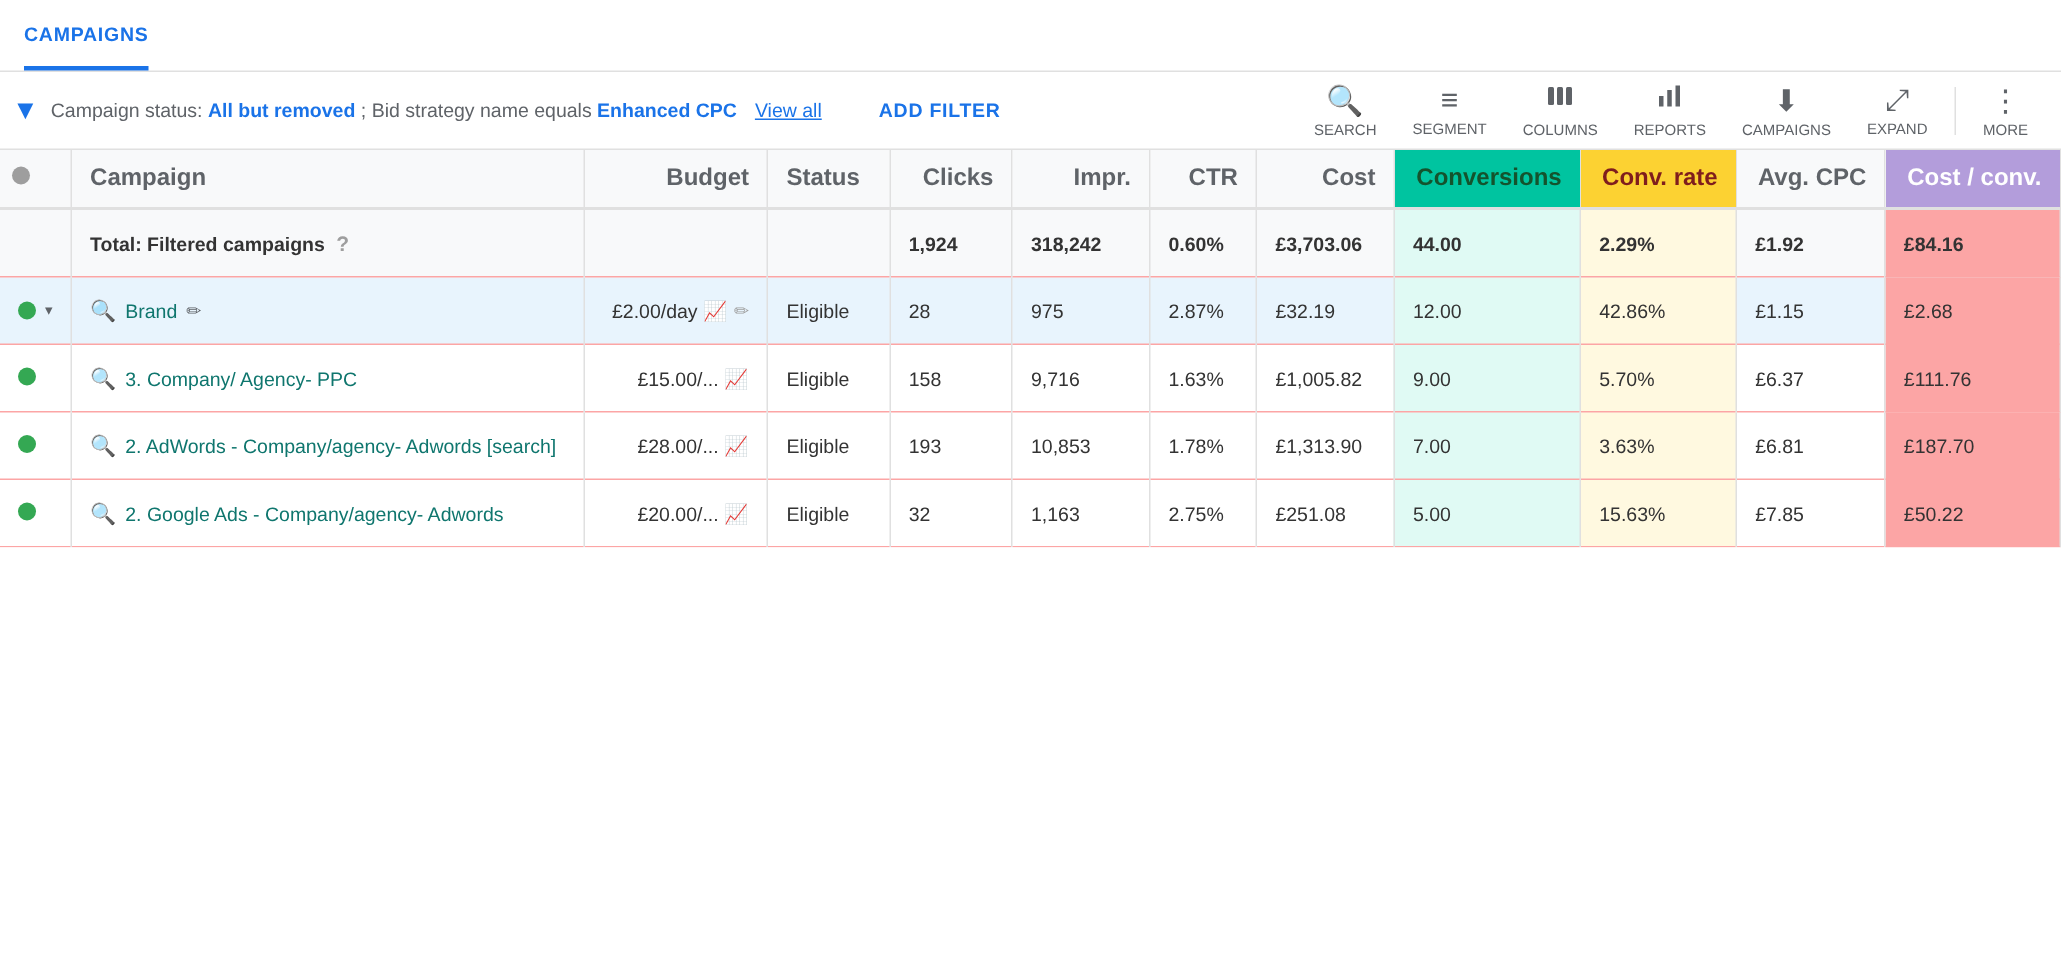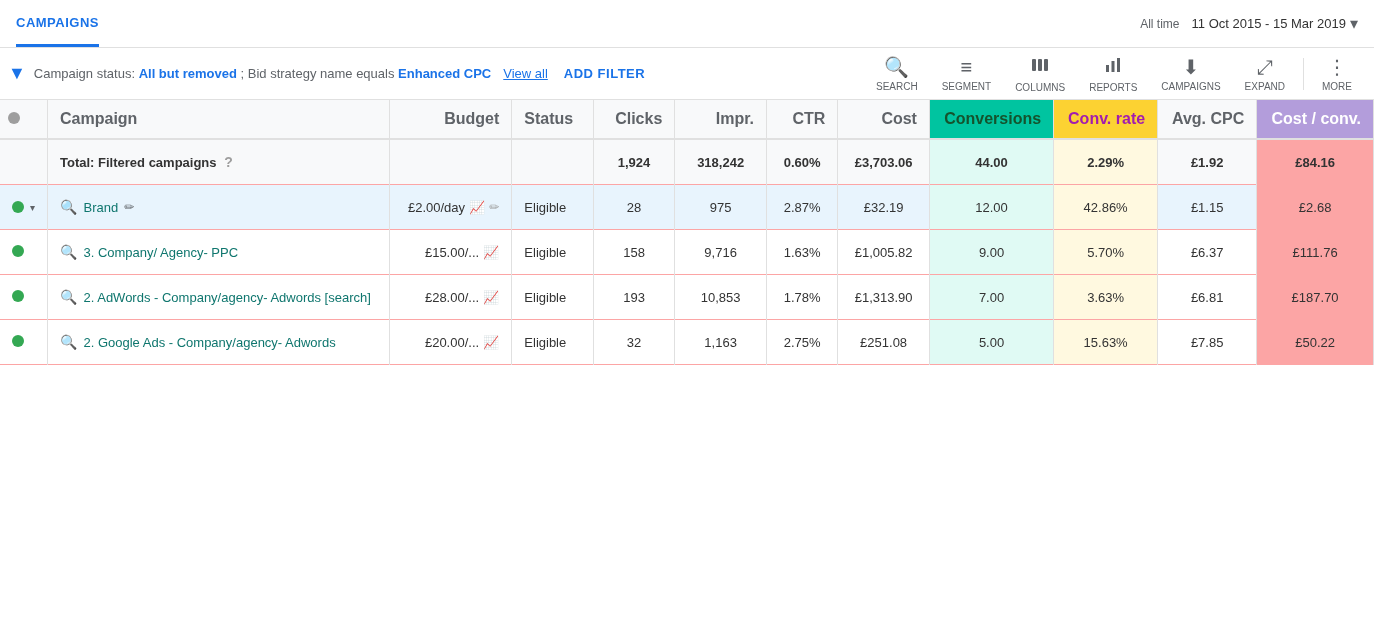--- a/index.html
+++ b/index.html
@@ -41,21 +41,21 @@
       height: 52px;
       border-bottom: 1px solid #e0e0e0;
       padding: 0 12px 0 8px;
       background: #fff;
     }
     .filter-left { display: flex; align-items: center; gap: 8px; }
     .filter-icon { color: #1a73e8; font-size: 18px; }
     .filter-text { font-size: 13px; color: #5f6368; text-align: right; }
     .filter-link { color: #1a73e8; font-weight: 600; text-decoration: none; cursor: pointer; }
     .view-all { color: #1a73e8; font-size: 13px; text-decoration: underline; cursor: pointer; margin-left: 4px; }
-    .add-filter { color: #1a73e8; font-size: 13px; font-weight: 600; margin-left: 8px; cursor: pointer; letter-spacing: 0.5px; }
+    .add-filter { color: #1a73e8; font-size: 13px; font-weight: 600; margin-left: 30px; cursor: pointer; letter-spacing: 0.5px; }
 
     
     .toolbar { display: flex; align-items: center; gap: 4px; }
     .toolbar-item {
       display: flex;
       flex-direction: column;
       align-items: center;
       gap: 2px;
       padding: 4px 10px;
       cursor: pointer;
@@ -81,32 +81,32 @@
       text-align: right;
       font-weight: 700;
       color: #5f6368;
       font-size: 16px;
       white-space: nowrap;
       border-right: 1px solid #e0e0e0;
       position: relative;
     }
     thead th.left-align { text-align: left; }
     thead th.col-conversions { background: #00c4a0; color: #14532d; }
-    thead th.col-conv-rate { background: #fcd232; color: #a21caf; margin-left: 23px; }
+    thead th.col-conv-rate { background: #fcd232; color: #7f1d1d; margin-left: 23px; }
     thead th.col-cost-conv { background: #b39ddb; color: #fff; }
 
     tbody tr {
       border-bottom: 1px solid #fca5a5;
     }
     tbody tr.total-row { background: #f8f9fa; font-weight: 600; }
     tbody tr.brand-row { background: #e8f4fd; }
 
     tbody td {
       padding: 14px 12px;
-      text-align: center;
+      text-align: left;
       color: #333;
       border-right: 1px solid #e0e0e0;
       white-space: nowrap;
     }
     tbody td.left-align { text-align: left; }
     tbody td.col-conversions { background: #e0faf4; }
     tbody td.col-conv-rate { background: #fff9e0; }
     tbody td.col-cost-conv { background: #fca5a5; }
 
     .campaign-link { color: #0f766e; text-decoration: none; cursor: pointer; }
@@ -144,25 +144,20 @@
     .all-time-label { font-size: 12px; color: #5f6368; margin-right: 8px; }
 
     .budget-disabled { color: #bdbdbd; }
   </style>
 </head>
 <body>
 
 <div class="top-bar">
   <div class="top-bar-left">
     <div class="top-tab active">CAMPAIGNS</div>
-  </div>
-  <div class="top-bar-right">
-    <span class="all-time-label">All time</span>
-    <span class="date-text">11 Oct 2015 - 15 Mar 2019</span>
-    <span class="dropdown-arrow">▾</span>
   </div>
 </div>
 
 <div class="filter-bar">
   <div class="filter-left">
     <span class="filter-icon">▼</span>
     <span class="filter-text">
       <span>Campaign status:</span>
       <span class="filter-link">All but removed</span>
       <span>;</span>

